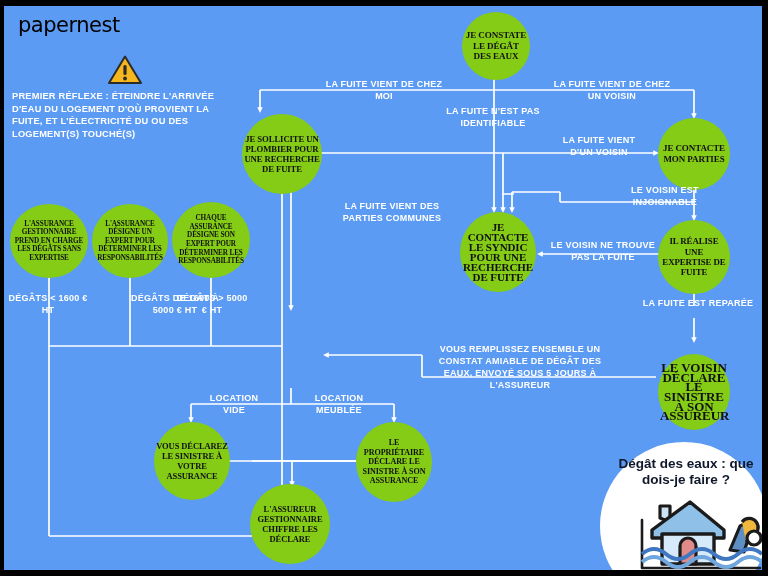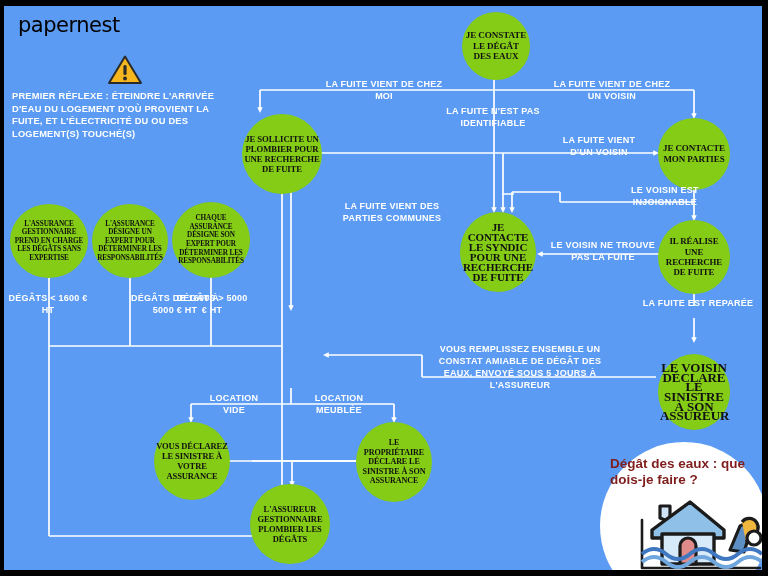--- a/index.html
+++ b/index.html
@@ -41,21 +41,21 @@
     position:absolute;color:#fff;font-weight:bold;text-align:center;
     font-size:9px;line-height:12px;letter-spacing:.25px;
   }
   
   #badge{
     position:absolute;left:596px;top:436px;width:168px;height:168px;
     background:#fff;border-radius:50%;
   }
   #badge-title{
     position:absolute;left:606px;top:450px;width:152px;
-    color:#7f1d1d;font-weight:bold;
+    text-align:center;color:#0f172a;font-weight:bold;
     font-size:13.5px;line-height:16px;
   }
   #house{position:absolute;left:634px;top:492px;width:126px;height:74px;}
 </style>
 </head>
 <body>
 
 <div id="stage">
   <div id="canvas">
 
@@ -147,21 +147,21 @@
 
     <div class="node" style="left:654px;top:112px;width:72px;height:72px;font-size:9px;line-height:10.6px;">
       <span>JE CONTACTE MON PARTIES</span>
     </div>
 
     <div class="node" style="left:456px;top:206px;width:76px;height:80px;font-size:11px;line-height:10px;">
       <span>JE CONTACTE LE SYNDIC POUR UNE RECHERCHE DE FUITE</span>
     </div>
 
     <div class="node" style="left:654px;top:214px;width:72px;height:74px;font-size:8.9px;line-height:10.4px;">
-      <span>IL RÉALISE UNE RECHERCHE DE FUITE</span>
+      <span>IL RÉALISE UNE EXPERTISE DE FUITE</span>
     </div>
 
     <div class="node" style="left:6px;top:198px;width:78px;height:74px;font-size:7.2px;line-height:8.6px;">
       <span>L'ASSURANCE GESTIONNAIRE PREND EN CHARGE LES DÉGÂTS SANS EXPERTISE</span>
     </div>
 
     <div class="node" style="left:88px;top:198px;width:76px;height:74px;font-size:7.2px;line-height:8.6px;">
       <span>L'ASSURANCE DÉSIGNE UN EXPERT POUR DÉTERMINER LES RESPONSABILITÉS</span>
     </div>
 
@@ -176,21 +176,21 @@
 
     <div class="node" style="left:150px;top:416px;width:76px;height:78px;font-size:8.5px;line-height:10px;">
       <span>VOUS DÉCLAREZ LE SINISTRE À VOTRE ASSURANCE</span>
     </div>
 
     <div class="node" style="left:352px;top:416px;width:76px;height:80px;font-size:8.1px;line-height:9.4px;">
       <span>LE PROPRIÉTAIRE DÉCLARE LE SINISTRE À SON ASSURANCE</span>
     </div>
 
     <div class="node" style="left:246px;top:478px;width:80px;height:80px;font-size:8.5px;line-height:10px;">
-      <span>L'ASSUREUR GESTIONNAIRE PLOMBIER LES DÉGÂTS</span>
+      <span>L'ASSUREUR GESTIONNAIRE CHIFFRE LES DÉCLARE</span>
     </div>
 
     <div class="elabel" style="left:318px;top:72px;width:124px;">
       <span>LA FUITE VIENT DE CHEZ MOI</span>
     </div>
 
     <div class="elabel" style="left:545px;top:72px;width:126px;">
       <span>LA FUITE VIENT DE CHEZ UN VOISIN</span>
     </div>
 

